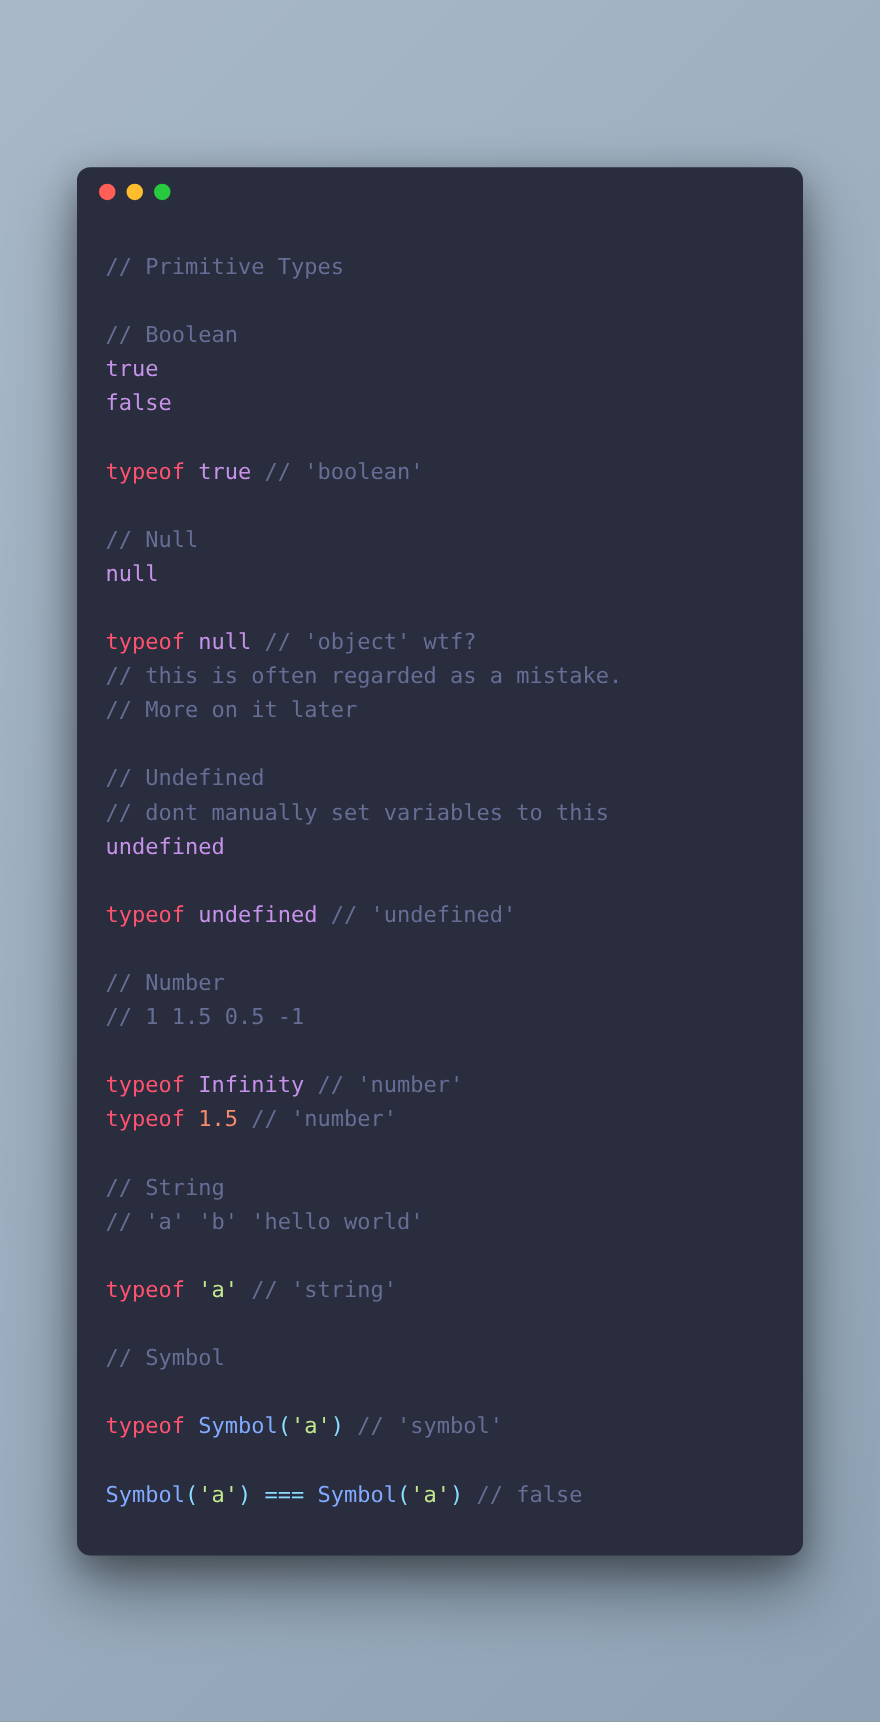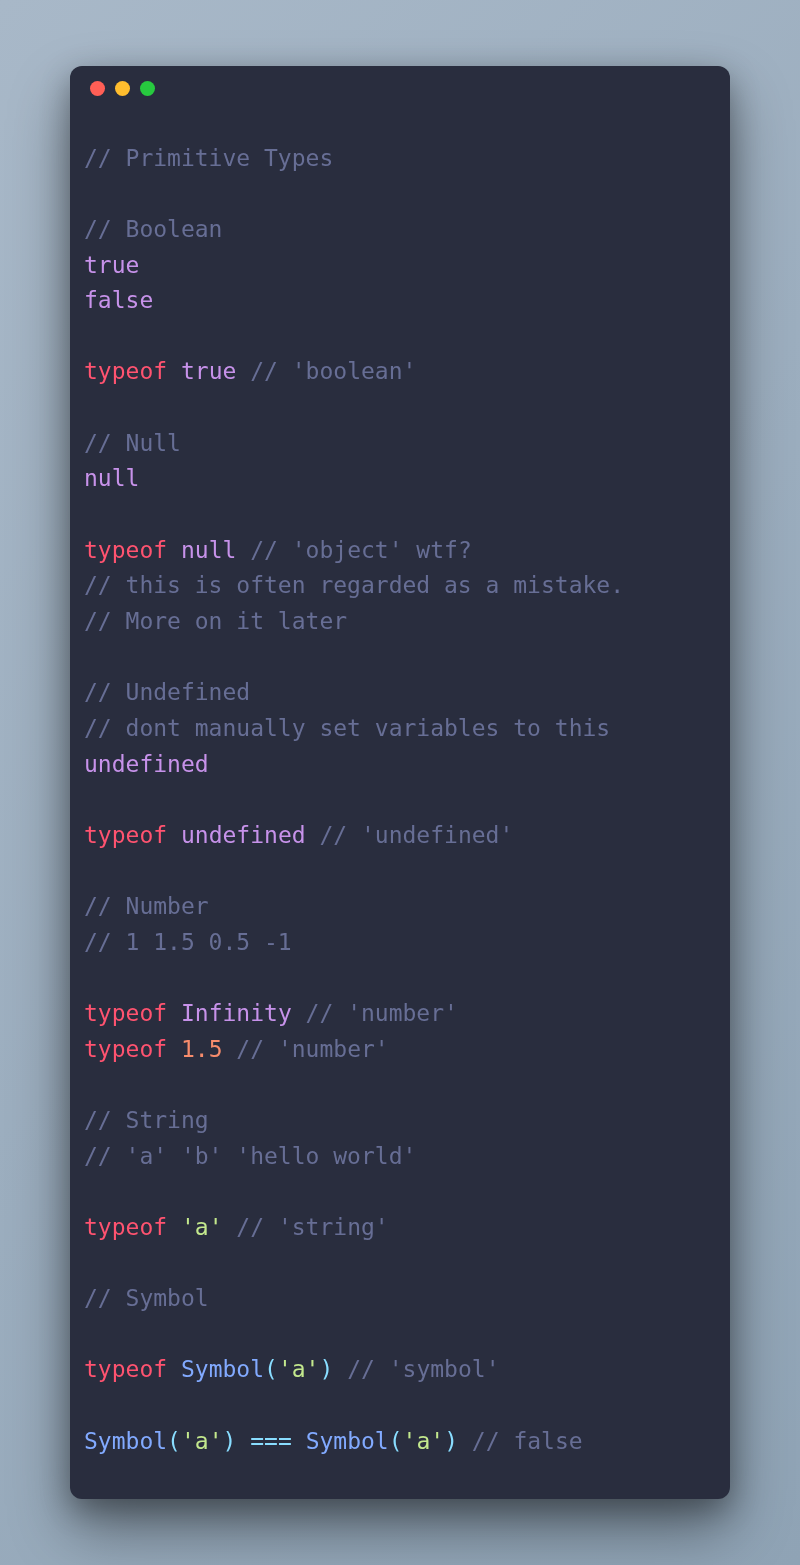--- a/index.html
+++ b/index.html
@@ -32,22 +32,22 @@
     }
     .dot {
       width: 15px;
       height: 15px;
       border-radius: 50%;
     }
     .dot.red { background: #ff5f56; }
     .dot.yellow { background: #ffbd2e; }
     .dot.green { background: #27c93f; }
     .code {
-      padding: 30px 30px 40px 14px;
-      font-size: 23px;
+      padding: 30px 30px 40px 26px;
+      font-size: 20px;
       line-height: 1.55;
       white-space: pre;
       color: #a6accd;
     }
     .comment { color: #676e95; }
     .keyword { color: #c792ea; }
     .typeof { color: #ff5370; }
     .fn { color: #82aaff; }
     .punc { color: #89ddff; }
     .str { color: #c3e88d; }

